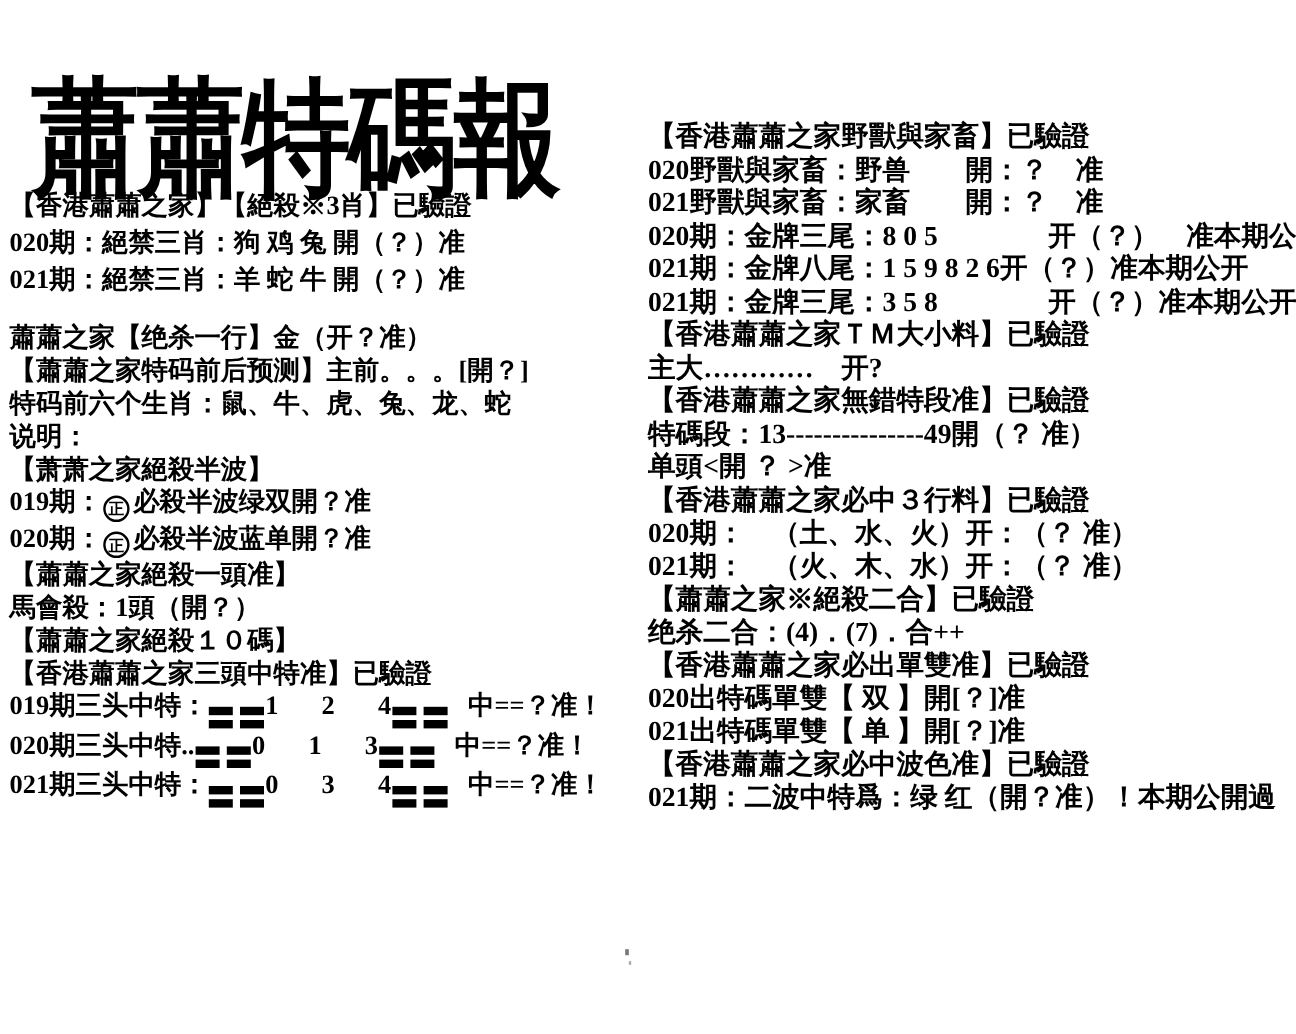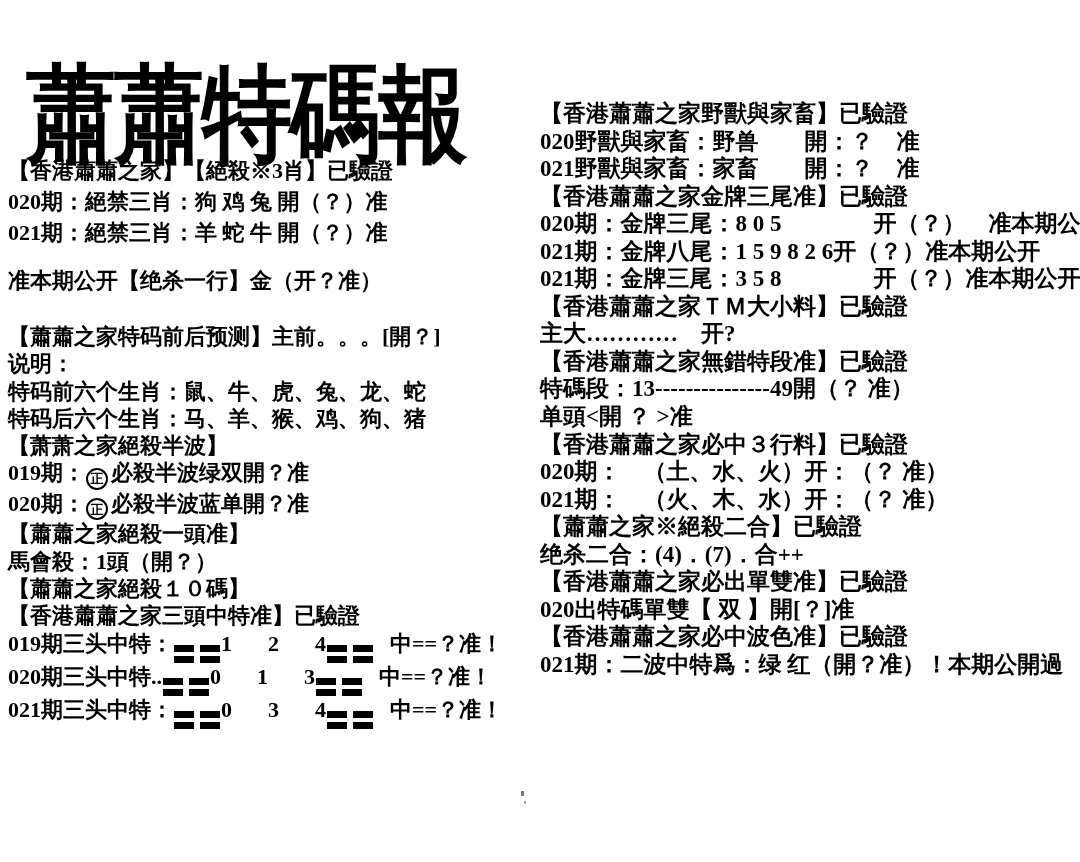--- a/index.html
+++ b/index.html
@@ -11,21 +11,21 @@
   .masthead{
     position:absolute;left:26px;top:44px;font-size:90px;font-weight:900;
     letter-spacing:-2px;transform:scaleY(1.18);transform-origin:top left;white-space:nowrap;
   }
   .col{position:absolute;white-space:nowrap;}
   .col-left{left:8px;top:155px;width:520px;font-size:22px;}
   .col-right{left:540px;top:100px;width:538px;font-size:23px;}
   .blockA .line{line-height:31px;}
   .blockB{margin-top:19px;}
   .blockB .line{line-height:28px;}
-  .blockC{margin-top:28px;}
+  .blockC{}
   .blockC .line{line-height:27.3px;}
   .col-right .line{line-height:27.55px;}
   .line{white-space:nowrap;}
   
   .circ{
     display:inline-flex;align-items:center;justify-content:center;
     width:18px;height:18px;border:2px solid #000;border-radius:50%;
     font-size:13px;line-height:1;vertical-align:-3px;margin:0 3px 0 1px;font-weight:700;
   }
   
@@ -50,28 +50,27 @@
 
   <div class="col col-left">
 
     <div class="blockA">
       <div class="line">【香港蕭蕭之家】【絕殺※3肖】已驗證</div>
       <div class="line">020期：絕禁三肖：狗 鸡 兔 開（？）准</div>
       <div class="line">021期：絕禁三肖：羊 蛇 牛 開（？）准</div>
     </div>
 
     <div class="blockB">
-      <div class="line">准本期公开【绝杀一行】金（开？准）</div>
+      <div class="line">蕭蕭之家【绝杀一行】金（开？准）</div>
     </div>
 
     <div class="blockC">
       <div class="line">【蕭蕭之家特码前后预测】主前。。。[開？]</div>
+      <div class="line">特码前六个生肖：鼠、牛、虎、兔、龙、蛇</div>
       <div class="line">说明：</div>
-      <div class="line">特码前六个生肖：鼠、牛、虎、兔、龙、蛇</div>
-      <div class="line">特码后六个生肖：马、羊、猴、鸡、狗、猪</div>
 
       <div class="line">【萧萧之家絕殺半波】</div>
       <div class="line"><span>019期：</span><span class="circ">正</span><span>必殺半波绿双開？准</span></div>
       <div class="line"><span>020期：</span><span class="circ">正</span><span>必殺半波蓝单開？准</span></div>
 
       <div class="line">【蕭蕭之家絕殺一頭准】</div>
       <div class="line">馬會殺：1頭（開？）</div>
 
       <div class="line">【蕭蕭之家絕殺１０碼】</div>
 
@@ -116,35 +115,35 @@
             <i></i>
           </span><span class="thres">中==？准！</span>
       </div>
     </div>
   </div>
 
   <div class="col col-right">
     <div class="line">【香港蕭蕭之家野獸與家畜】已驗證</div>
     <div class="line">020野獸與家畜：野兽　　開：？　准</div>
     <div class="line">021野獸與家畜：家畜　　開：？　准</div>
-    <div class="line">【香港蕭蕭之家金牌三尾准】已驗證</div>
     <div class="line">020期：金牌三尾：8 0 5　　　　开（？）　准本期公开</div>
     <div class="line">021期：金牌八尾：1 5 9 8 2 6开（？）准本期公开</div>
     <div class="line">021期：金牌三尾：3 5 8　　　　开（？）准本期公开</div>
     <div class="line">【香港蕭蕭之家ＴＭ大小料】已驗證</div>
     <div class="line">主大…………　开?</div>
     <div class="line">【香港蕭蕭之家無錯特段准】已驗證</div>
     <div class="line">特碼段：13---------------49開（？ 准）</div>
     <div class="line">单頭&lt;開 ？ &gt;准</div>
     <div class="line">【香港蕭蕭之家必中３行料】已驗證</div>
     <div class="line">020期：　（土、水、火）开：（？ 准）</div>
     <div class="line">021期：　（火、木、水）开：（？ 准）</div>
     <div class="line">【蕭蕭之家※絕殺二合】已驗證</div>
     <div class="line">绝杀二合：(4)．(7)．合++</div>
     <div class="line">【香港蕭蕭之家必出單雙准】已驗證</div>
     <div class="line">020出特碼單雙【 双 】開[？]准</div>
+    <div class="line">021出特碼單雙【 单 】開[？]准</div>
     <div class="line">【香港蕭蕭之家必中波色准】已驗證</div>
     <div class="line">021期：二波中特爲：绿 红（開？准）！本期公開過</div>
   </div>
 
   <div class="speck s1"></div>
   <div class="speck s2"></div>
 </div>
 
 </body></html>

